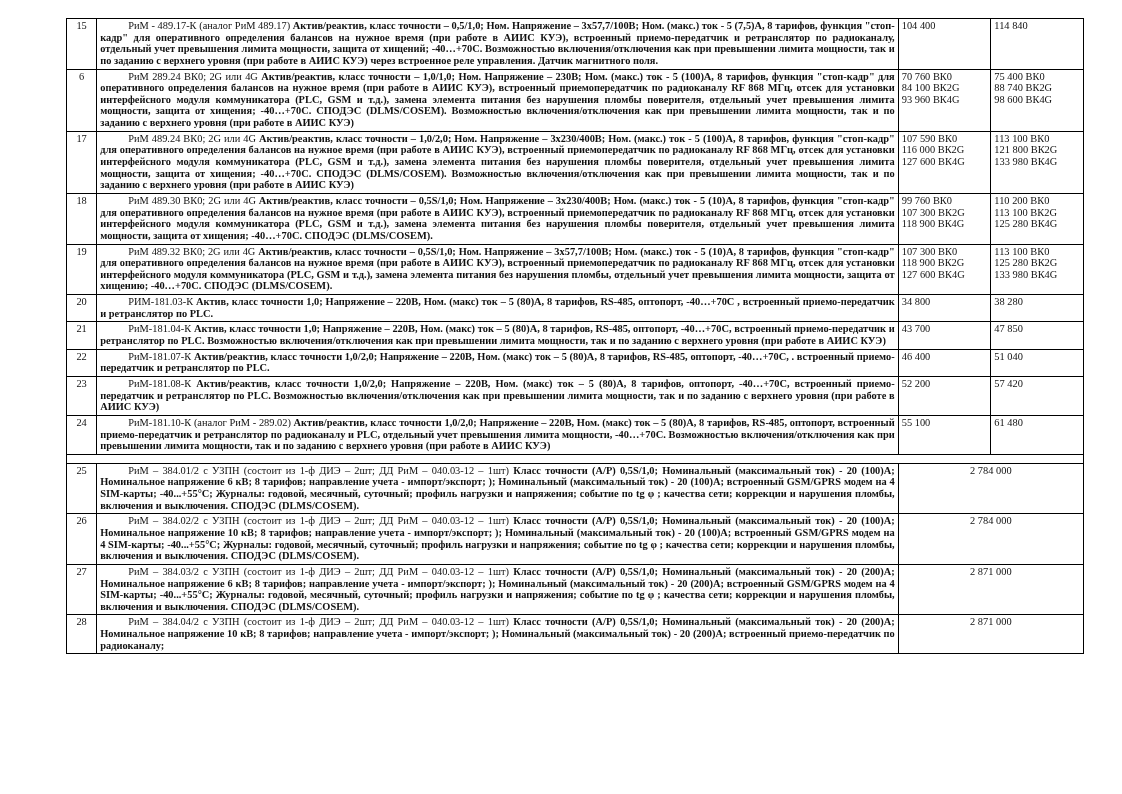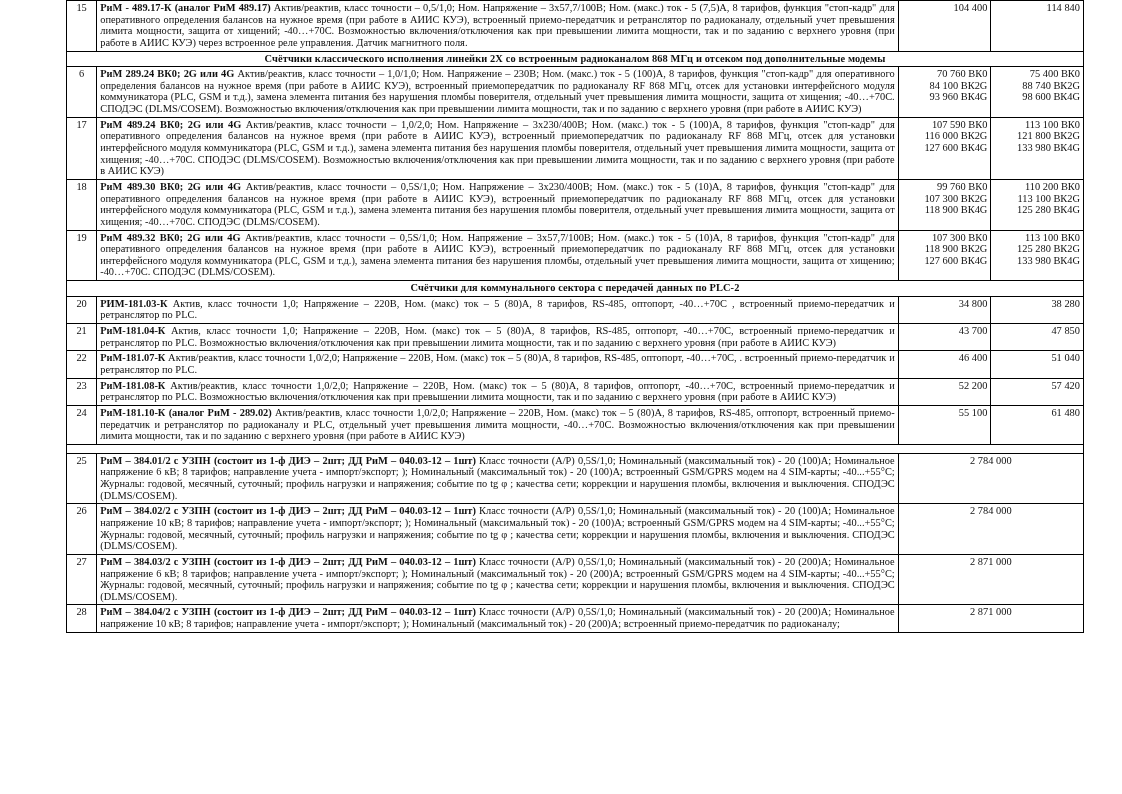--- a/index.html
+++ b/index.html
@@ -11,21 +11,21 @@
     width: 1122px;
     height: 794px;
     font-family: "Liberation Serif", serif;
     color: #111111;
   }
   .page {
     position: relative;
     width: 1122px;
     height: 794px;
     box-sizing: border-box;
-    padding: 0 38px 0 66px;
+    padding: 18px 38px 0 66px;
   }
   table.pricelist {
     width: 100%;
     border-collapse: collapse;
     table-layout: fixed;
   }
   table.pricelist td {
     border: 1px solid #000000;
     vertical-align: top;
     padding: 1px 3px 2px 3px;
@@ -41,42 +41,43 @@
     text-align: center;
     font-size: 10.6px;
     padding-top: 2px;
   }
   td.desc {
     text-align: justify;
     text-justify: inter-word;
     hyphens: auto;
   }
   td.price {
-    text-align: right;
+    text-align: left;
     font-size: 10.8px;
     padding-top: 2px;
     white-space: pre-line;
     line-height: 1.28;
   }
   td.price-wide {
     text-align: center;
     font-size: 10.8px;
     padding-top: 2px;
   }
   .sectionrow td {
     text-align: center;
     font-weight: bold;
     font-size: 11.6px;
     padding: 2px 3px 3px 3px;
     letter-spacing: 0.1px;
   }
   .model {
-    font-weight: bold;
+    font-weight: normal;
+    margin-left: 28px;
   }
-  .desc-text { font-weight: normal; }
+  .desc-text { font-weight: bold; }
   .spacer-row td {
     border: none;
     height: 5px;
     padding: 0;
   }
 </style>
 </head>
 <body>
 
 <div class="page">
@@ -86,23 +87,20 @@
       <col class="c-desc">
       <col class="c-p1">
       <col class="c-p2">
     </colgroup>
     <tbody id="tbody">
         <tr>
           <td class="num">15</td>
           <td class="desc"><span class="model">РиМ - 489.17-К (аналог РиМ 489.17)</span><span class="desc-text"> Актив/реактив, класс точности – 0,5/1,0; Ном. Напряжение – 3х57,7/100В; Ном. (макс.) ток - 5 (7,5)А, 8 тарифов, функция "стоп-кадр" для оперативного определения балансов на нужное время (при работе в АИИС КУЭ), встроенный приемо-передатчик и ретранслятор по радиоканалу, отдельный учет превышения лимита мощности, защита от хищений; -40…+70С. Возможностью включения/отключения как при превышении лимита мощности, так и по заданию с верхнего уровня (при работе в АИИС КУЭ) через встроенное реле управления. Датчик магнитного поля.</span></td>
           <td class="price">104 400</td>
           <td class="price">114 840</td>
-        </tr>
-        <tr class="sectionrow">
-          <td colspan="4">Счётчики классического исполнения линейки 2Х со встроенным радиоканалом 868 МГц и отсеком под дополнительные модемы</td>
         </tr>
         <tr>
           <td class="num">6</td>
           <td class="desc"><span class="model">РиМ 289.24 ВК0; 2G или 4G</span><span class="desc-text"> Актив/реактив, класс точности – 1,0/1,0; Ном. Напряжение – 230В; Ном. (макс.) ток - 5 (100)А, 8 тарифов, функция "стоп-кадр" для оперативного определения балансов на нужное время (при работе в АИИС КУЭ), встроенный приемопередатчик по радиоканалу RF 868 МГц, отсек для установки интерфейсного модуля коммуникатора (PLC, GSM и т.д.), замена элемента питания без нарушения пломбы поверителя, отдельный учет превышения лимита мощности, защита от хищения; -40…+70С. СПОДЭС (DLMS/COSEM). Возможностью включения/отключения как при превышении лимита мощности, так и по заданию с верхнего уровня (при работе в АИИС КУЭ)</span></td>
           <td class="price">70 760 ВК0
 84 100 ВК2G
 93 960 ВК4G</td>
           <td class="price">75 400 ВК0
 88 740 ВК2G
 98 600 ВК4G</td>
@@ -129,23 +127,20 @@
         </tr>
         <tr>
           <td class="num">19</td>
           <td class="desc"><span class="model">РиМ 489.32 ВК0; 2G или 4G</span><span class="desc-text">   Актив/реактив, класс точности – 0,5S/1,0; Ном. Напряжение – 3х57,7/100В; Ном. (макс.) ток - 5 (10)А, 8 тарифов, функция "стоп-кадр"  для  оперативного  определения  балансов  на  нужное  время  (при  работе  в  АИИС  КУЭ),  встроенный  приемопередатчик  по радиоканалу RF 868 МГц, отсек для установки интерфейсного модуля коммуникатора (PLC, GSM и т.д.), замена элемента питания без нарушения пломбы, отдельный учет превышения лимита мощности, защита от хищению; -40…+70С. СПОДЭС (DLMS/COSEM).</span></td>
           <td class="price">107 300 ВК0
 118 900 ВК2G
 127 600 ВК4G</td>
           <td class="price">113 100 ВК0
 125 280 ВК2G
 133 980 ВК4G</td>
-        </tr>
-        <tr class="sectionrow">
-          <td colspan="4">Счётчики для коммунального сектора с передачей данных по PLC-2</td>
         </tr>
         <tr>
           <td class="num">20</td>
           <td class="desc"><span class="model">РИМ-181.03-К</span><span class="desc-text"> Актив, класс точности 1,0; Напряжение – 220В, Ном. (макс) ток – 5 (80)А, 8 тарифов, RS-485, оптопорт, -40…+70С , встроенный приемо-передатчик и ретранслятор по PLC.</span></td>
           <td class="price">34 800</td>
           <td class="price">38 280</td>
         </tr>
         <tr>
           <td class="num">21</td>
           <td class="desc"><span class="model">РиМ-181.04-К</span><span class="desc-text"> Актив, класс точности 1,0; Напряжение – 220В, Ном. (макс) ток – 5 (80)А, 8 тарифов, RS-485, оптопорт, -40…+70С, встроенный приемо-передатчик и ретранслятор по PLC. Возможностью включения/отключения как при превышении лимита мощности, так и по заданию с верхнего уровня (при работе в АИИС КУЭ)</span></td>

